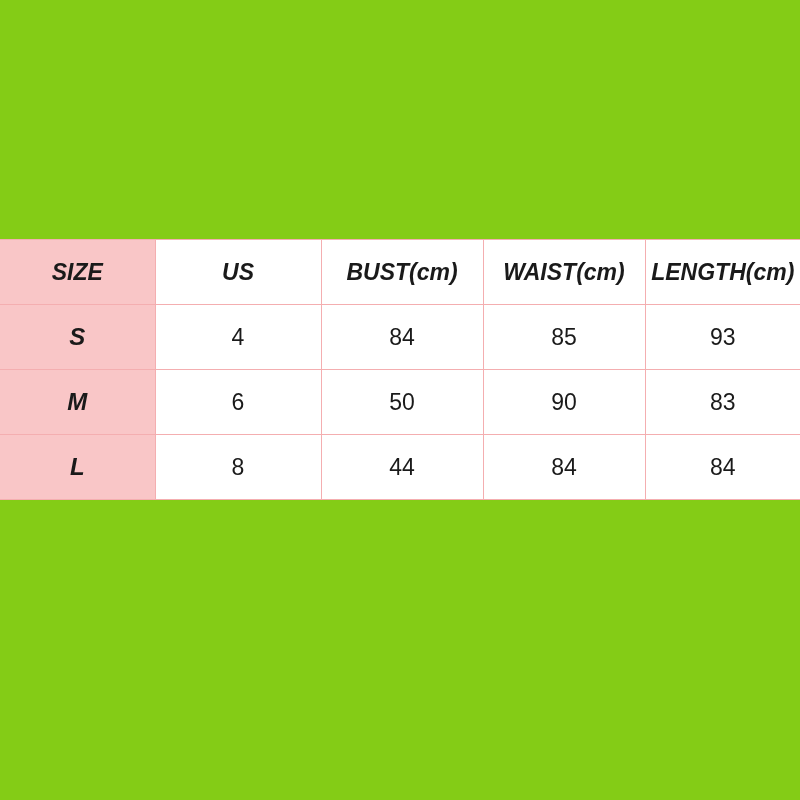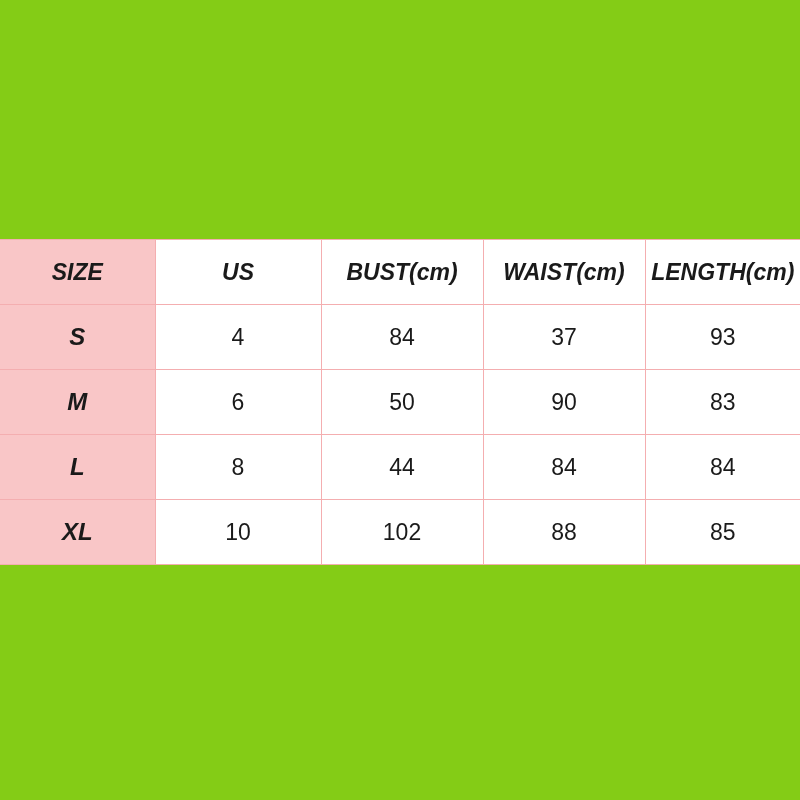--- a/index.html
+++ b/index.html
@@ -76,39 +76,32 @@
         <td class="pink">SIZE</td>
         <td>US</td>
         <td>BUST(cm)</td>
         <td>WAIST(cm)</td>
         <td>LENGTH(cm)</td>
       </tr>
       <tr>
         <td class="size-label">S</td>
         <td>4</td>
         <td>84</td>
-        <td>37</td>
+        <td>85</td>
         <td>93</td>
       </tr>
       <tr>
         <td class="size-label">M</td>
         <td>6</td>
         <td>50</td>
         <td>90</td>
         <td>83</td>
       </tr>
       <tr>
         <td class="size-label">L</td>
         <td>8</td>
         <td>44</td>
         <td>84</td>
         <td>84</td>
       </tr>
-      <tr>
-        <td class="size-label">XL</td>
-        <td>10</td>
-        <td>102</td>
-        <td>88</td>
-        <td>85</td>
-      </tr>
     </tbody>
   </table>
 </div>
 
 </body></html>

